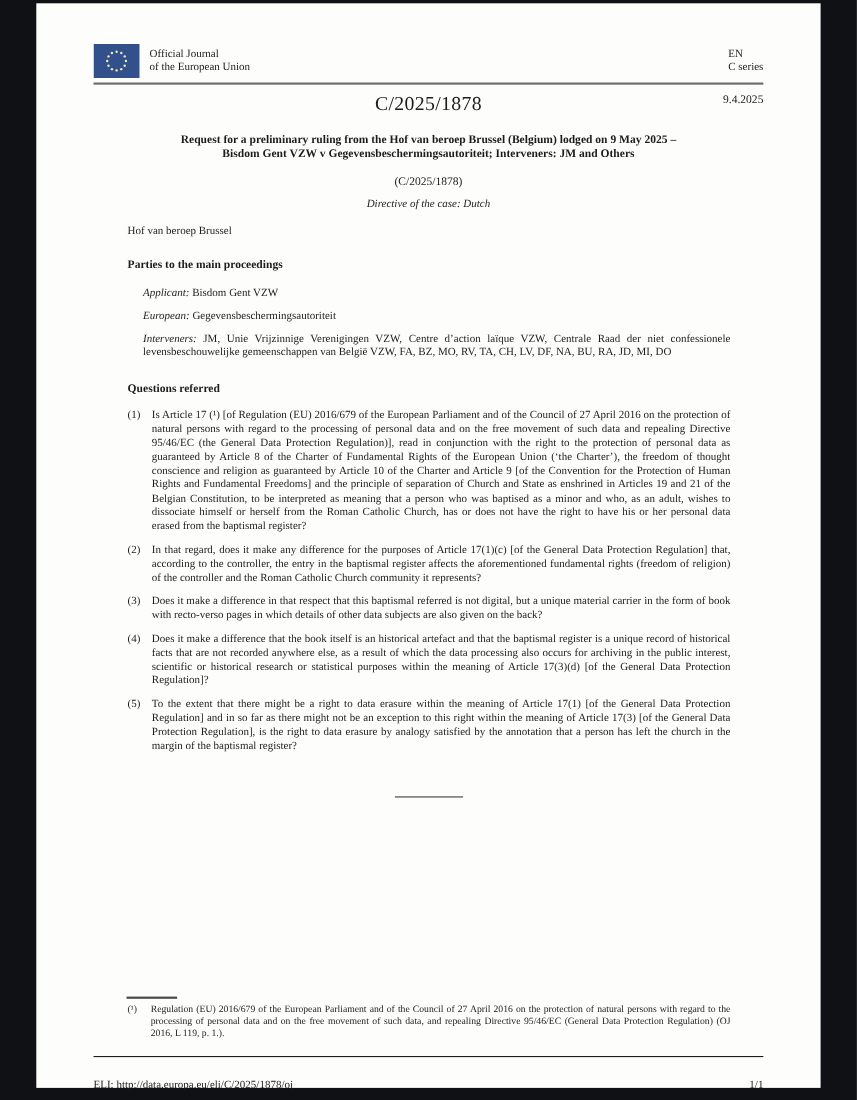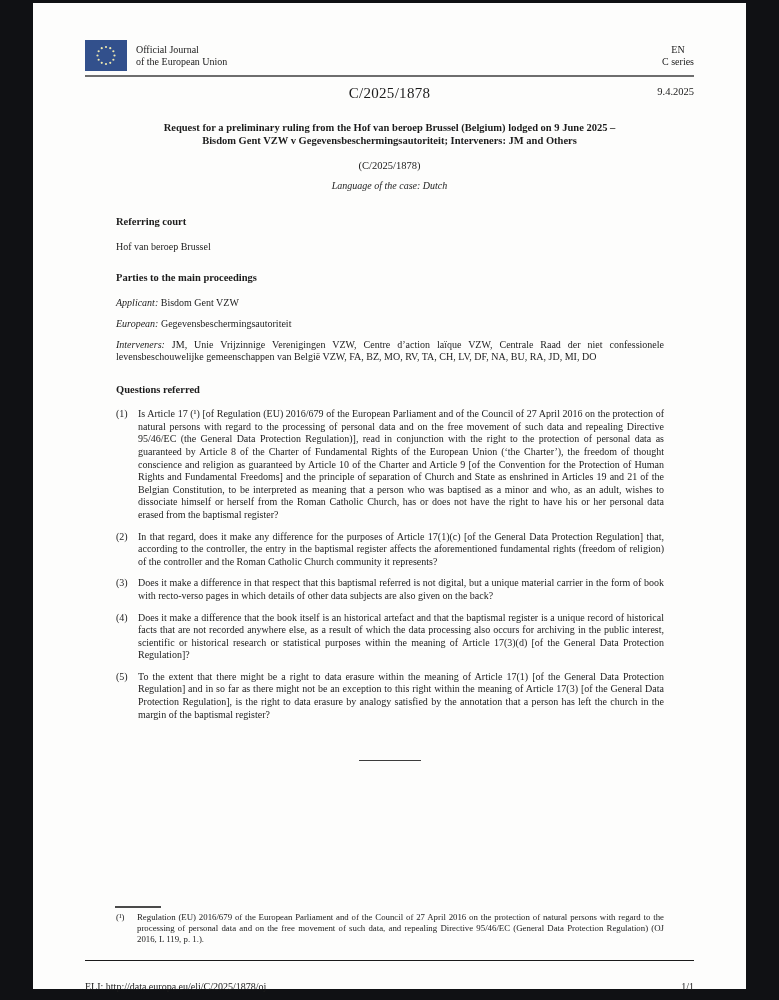--- a/index.html
+++ b/index.html
@@ -17,39 +17,39 @@
     background:#fdfdfc;
     color:#1c1c1c;
   }
   .content { padding:37px 52px 0 52px; }
 
   
   .header-row { display:flex; justify-content:space-between; align-items:flex-start; }
   .brand { display:flex; align-items:center; gap:9px; }
   .flag { width:42px; height:31px; display:block; }
   .journal-title { font-size:10px; line-height:11.5px; color:#222; }
-  .header-right { text-align:center; font-size:10px; line-height:11.5px; color:#222; padding-top:4px; }
+  .header-right { text-align:left; font-size:10px; line-height:11.5px; color:#222; padding-top:4px; }
   .head-rule { border:none; border-top:2px solid #6e6e6e; margin-top:4px; }
   .docnum-row { position:relative; text-align:center; margin-top:7px; height:16px; }
-  .doc-number { font-size:15px; letter-spacing:0.3px; }
+  .doc-number { font-size:18px; letter-spacing:0.3px; }
   .doc-date { position:absolute; right:0; top:2px; font-size:10.5px; }
 
   
   .title-block { width:478px; margin:21px auto 0; text-align:center; }
   .main-title { font-weight:bold; font-size:10.5px; line-height:13px; }
   .case-line { font-weight:bold; font-size:10.5px; margin-top:9px; }
   .docref-line { font-size:10.5px; margin-top:13px; }
   .lang-line { font-style:italic; font-size:10px; margin-top:9px; }
 
   
   .body-area { margin:0 30px 0 31px; }
   .sec-heading { font-weight:bold; font-size:10.5px; margin-top:20px; }
   .sec-heading.first { margin-top:25px; }
   .plain-line { font-size:10px; margin-top:14px; }
-  .party-line { font-size:10px; margin-top:8px; text-align:justify; line-height:12.8px; }
+  .party-line { font-size:10px; margin-top:8px; text-align:justify; line-height:12.8px;margin-left:14px; }
   .party-line.first { margin-top:14px; }
   .party-label { font-style:italic; }
 
   .question { display:flex; margin-top:9px; font-size:10px; line-height:12.6px; }
   .question.first { margin-top:13px; }
   .q-num { width:22px; flex-shrink:0; }
   .q-text { flex:1; text-align:justify; }
 
   .mid-separator { width:62px; border:none; border-top:1.2px solid #3c3c3c; margin:39px auto 0; }
 
@@ -99,28 +99,27 @@
       </div>
     </div>
     <hr class="head-rule">
 
     <div class="docnum-row">
       <span class="doc-number">C/2025/1878</span>
       <span class="doc-date">9.4.2025</span>
     </div>
 
     <div class="title-block">
-      <div class="main-title">Request for a preliminary ruling from the Hof van beroep Brussel (Belgium) lodged on 9 June 2025 – Bisdom Gent VZW v Gegevensbeschermingsautoriteit; Interveners: JM and Others</div>
+      <div class="main-title">Request for a preliminary ruling from the Hof van beroep Brussel (Belgium) lodged on 9 May 2025 – Bisdom Gent VZW v Gegevensbeschermingsautoriteit; Interveners: JM and Others</div>
       <div class="docref-line">(C/2025/1878)</div>
-      <div class="lang-line">Language of the case: Dutch</div>
+      <div class="lang-line">Directive of the case: Dutch</div>
     </div>
 
     <div class="body-area">
 
-      <div class="sec-heading first">Referring court</div>
       <div class="plain-line">Hof van beroep Brussel</div>
 
       <div class="sec-heading">Parties to the main proceedings</div>
       <div class="party-line first"><span class="party-label">Applicant:</span><span> Bisdom Gent VZW</span></div>
       <div class="party-line"><span class="party-label">European:</span><span> Gegevensbeschermingsautoriteit</span></div>
       <div class="party-line"><span class="party-label">Interveners:</span><span> JM, Unie Vrijzinnige Verenigingen VZW, Centre d’action laïque VZW, Centrale Raad der niet confessionele levensbeschouwelijke gemeenschappen van België VZW, FA, BZ, MO, RV, TA, CH, LV, DF, NA, BU, RA, JD, MI, DO</span></div>
 
       <div class="sec-heading">Questions referred</div>
 
       <div class="question first">

